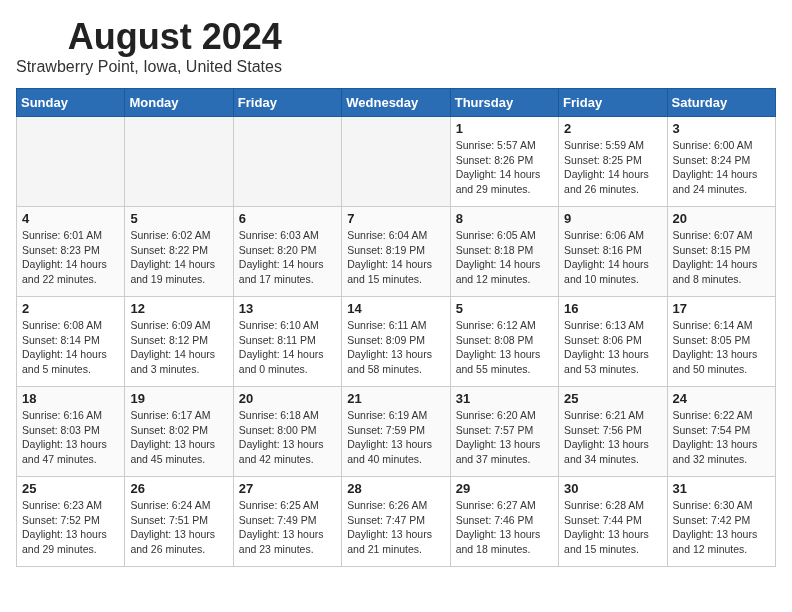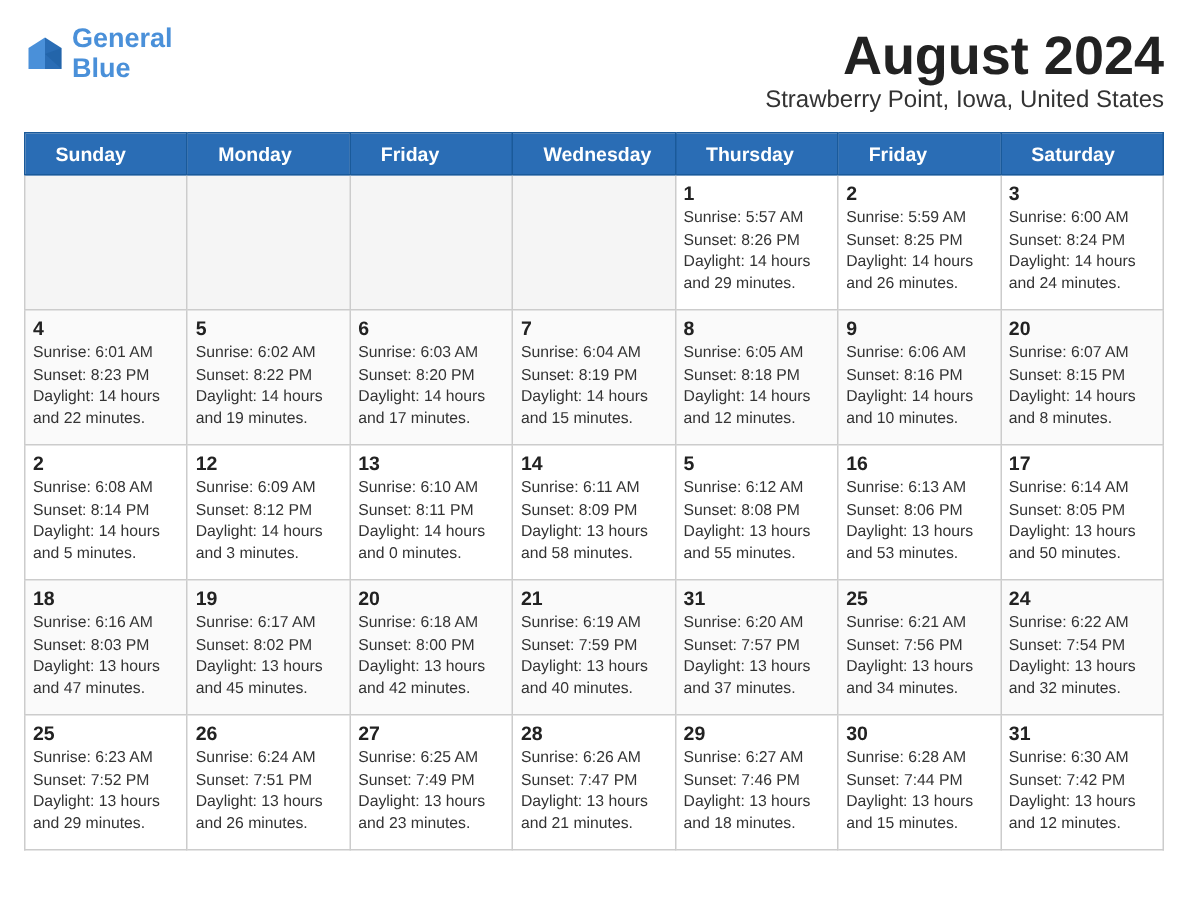--- a/index.html
+++ b/index.html
@@ -49,21 +49,21 @@
     }
     table {
       width: 100%;
       border-collapse: collapse;
       table-layout: fixed;
     }
     thead tr th {
       background: #2a6db5;
       color: #fff;
       font-size: 13px;
-      padding: 6px 20px;
+      padding: 6px 4px;
       text-align: left;
       border: 1px solid #1a5a9a;
     }
     tbody tr td {
       border: 1px solid #ccc;
       vertical-align: top;
       padding: 4px 5px;
       height: 90px;
       background: #fff;
       font-size: 11px;
@@ -85,33 +85,20 @@
     .day-detail {
       font-size: 10.5px;
       color: #333;
       line-height: 1.4;
     }
   </style>
 </head>
 <body>
 
 <div class="header-section">
-  <div class="logo">
-    <svg class="logo-icon" viewBox="0 0 28 28">
-      <polygon points="14,3 25,10 25,24 14,24 14,3" fill="#2a6db5"></polygon>
-      <polygon points="14,3 3,10 3,24 14,24 14,3" fill="#4a90d9"></polygon>
-      <polygon points="14,14 25,10 25,24" fill="#1a5a9a" opacity="0.4"></polygon>
-    </svg>
-    <div>
-      <div class="logo-text">
-        <span>General</span><br>
-        <span style="color:#4a90d9">Blue</span>
-      </div>
-    </div>
-  </div>
   <div class="title-block">
     <div class="calendar-title">August 2024</div>
     <div class="calendar-subtitle">Strawberry Point, Iowa, United States</div>
   </div>
 </div>
 
 <table>
   <thead>
     <tr id="header-row">
     <th>Sunday</th>

